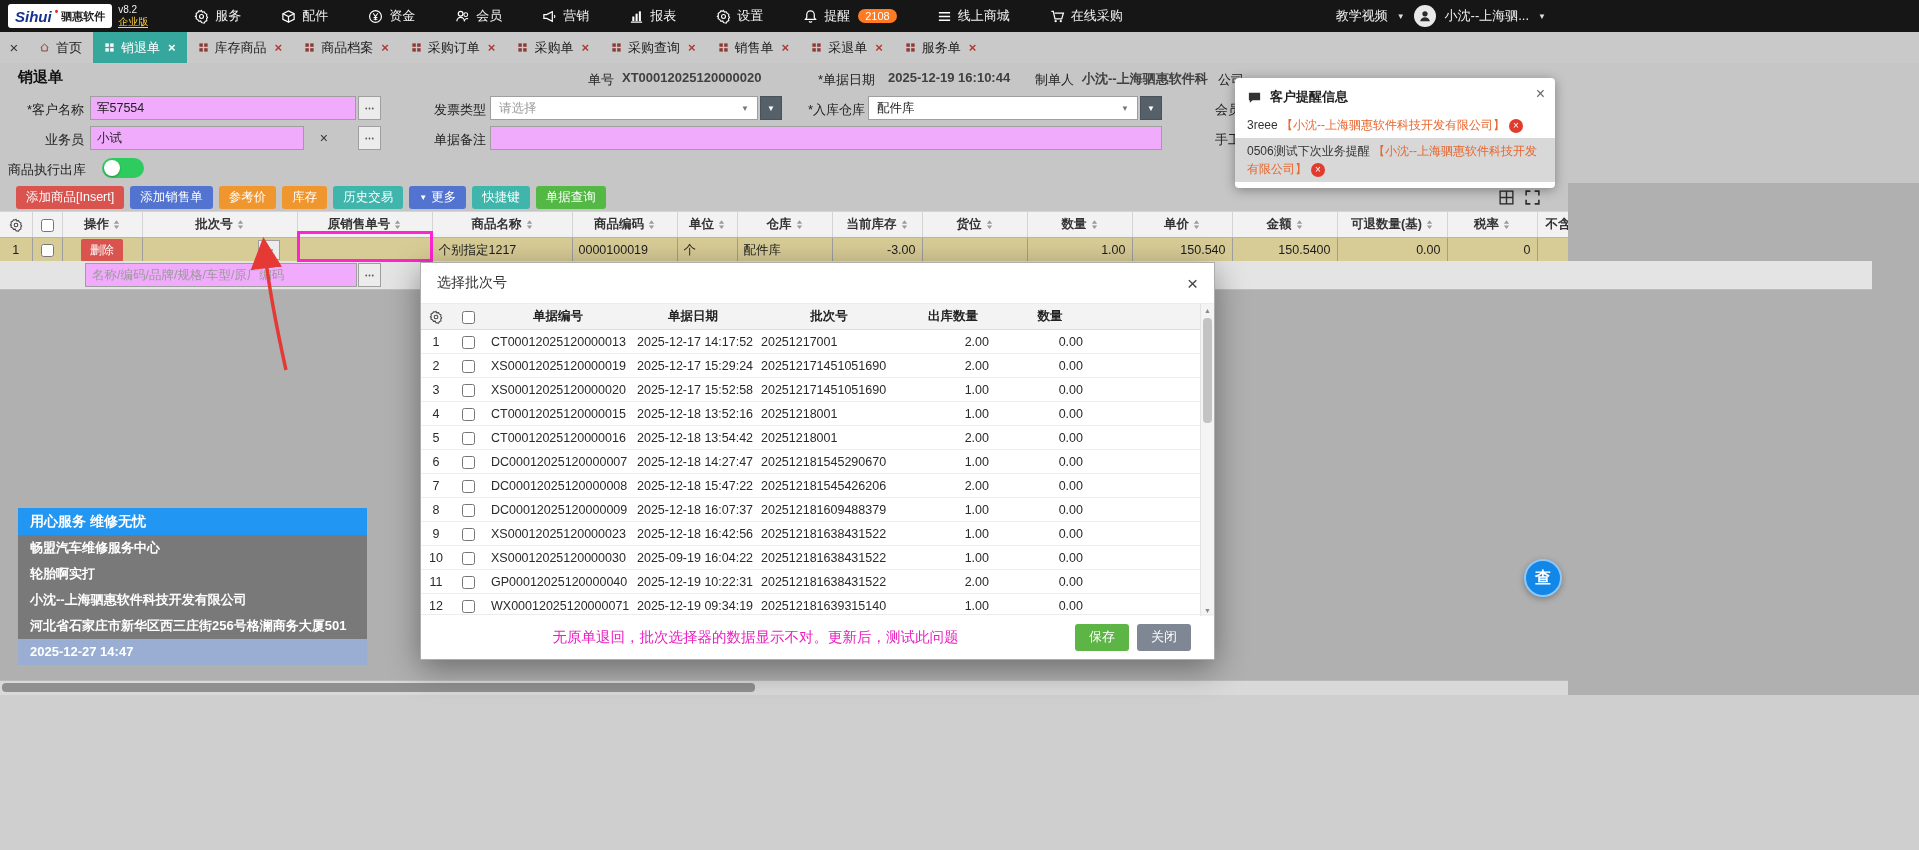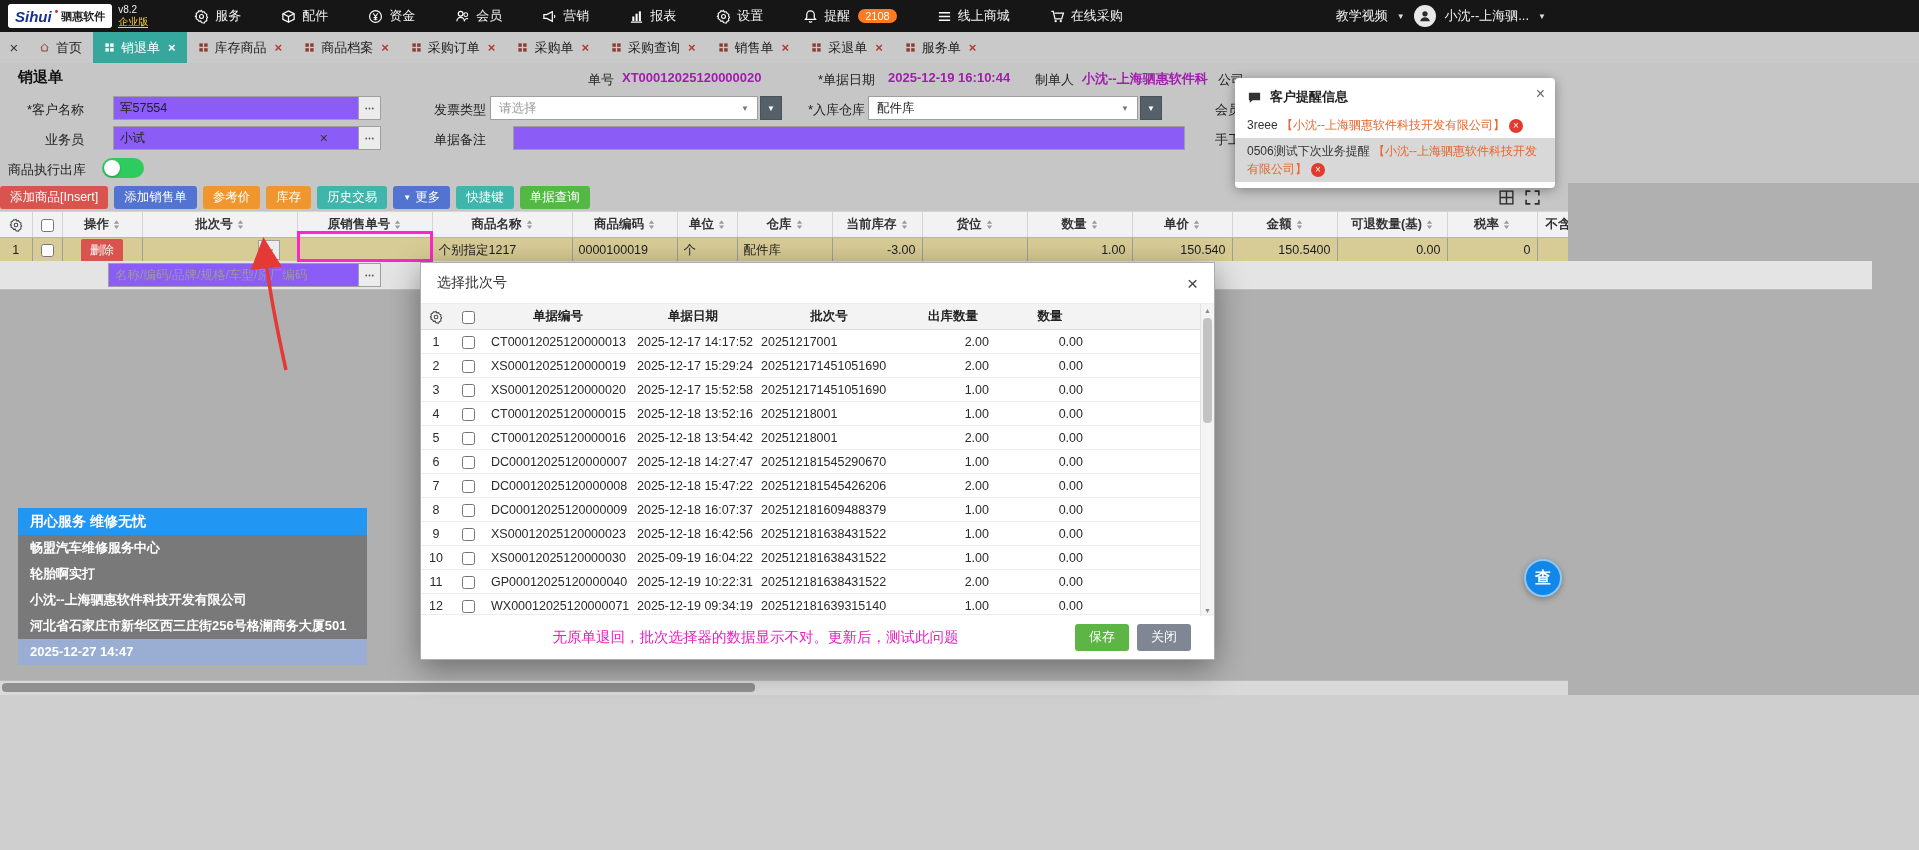--- a/index.html
+++ b/index.html
@@ -33,41 +33,41 @@
   .tab-close{color:#b03a30;font-size:13px;font-weight:700;margin-left:2px;cursor:pointer;}
   .tab.active{background:#35a79c;color:#fff;}
   .tab.active .icon svg{color:#fff;}
   .tab.active .tab-close{color:#fff;}
 
   
   .upper{position:absolute;top:63px;left:0;width:100%;height:120px;background:#c6c6c6;}
   .doc-header{position:relative;width:1568px;height:30px;}
   .dh-title{position:absolute;left:18px;top:5px;font-size:15px;font-weight:700;color:#111;}
   .dh-label{position:absolute;top:8px;font-size:13px;color:#222;white-space:nowrap;}
-  .dh-value{position:absolute;top:7px;font-size:13px;color:#a21caf;font-weight:700;white-space:nowrap;}
+  .dh-value{position:absolute;top:7px;font-size:13px;color:#404040;font-weight:700;white-space:nowrap;}
   .form-rows{position:relative;width:1568px;height:90px;}
   .frow{position:absolute;left:0;width:100%;height:30px;}
   .flabel{position:absolute;top:8px;font-size:13px;color:#222;text-align:right;white-space:nowrap;}
   .flabel-l{position:absolute;top:8px;font-size:13px;color:#222;white-space:nowrap;}
-  .finput{position:absolute;top:3px;height:24px;border:1px solid #9f9f9f;background:#8b5cf6;font-size:12.5px;padding:0 6px;color:#222;font-family:inherit;box-sizing:border-box;margin-left:23px;}
+  .finput{position:absolute;top:3px;height:24px;border:1px solid #9f9f9f;background:#f0abfc;font-size:12.5px;padding:0 6px;color:#222;font-family:inherit;box-sizing:border-box;}
   .finput::placeholder{color:#9a9a9a;}
   .dots{position:absolute;top:3px;width:23px;height:24px;border:1px solid #9f9f9f;background:#ececec;color:#555;display:flex;align-items:center;justify-content:center;cursor:pointer;padding:0;}
   .dots svg{width:13px;height:13px;}
   .fselect{position:absolute;top:3px;height:24px;background:#fff;border:1px solid #9f9f9f;display:flex;align-items:center;padding:0 8px;cursor:pointer;box-sizing:border-box;}
   .sel-text{font-size:12.5px;color:#222;flex:1;}
   .sel-text.placeholder{color:#9a9a9a;}
   .sel-caret{font-size:8px;color:#777;}
   .darkbox{position:absolute;top:3px;width:22px;height:24px;background:#566069;border:1px solid #49525a;color:#fff;display:flex;align-items:center;justify-content:center;font-size:8px;cursor:pointer;padding:0;box-sizing:border-box;}
   .input-wrap{position:absolute;top:0;height:30px;}
   .clear-x{position:absolute;right:6px;top:50%;transform:translateY(-50%);color:#333;font-size:14px;cursor:pointer;line-height:1;}
   .toggle{position:absolute;left:102px;top:5px;width:42px;height:20px;border-radius:10px;background:#2ecb5e;cursor:pointer;}
   .toggle .knob{position:absolute;left:2px;top:2px;width:16px;height:16px;border-radius:50%;background:#fff;box-shadow:0 1px 2px rgba(0,0,0,.3);}
 
   
-  .toolbar{position:absolute;top:183px;left:0;width:1568px;height:28px;background:#c6c6c6;display:flex;align-items:center;padding-left:0;box-sizing:border-box;}
+  .toolbar{position:absolute;top:183px;left:0;width:1568px;height:28px;background:#c6c6c6;display:flex;align-items:center;padding-left:16px;box-sizing:border-box;}
   .tbtn{height:23px;border:none;border-radius:3px;color:#fff;font-size:12.5px;padding:0 10px;margin-right:6px;cursor:pointer;font-family:inherit;display:flex;align-items:center;gap:4px;white-space:nowrap;}
   .tb-caret{font-size:8px;}
   .tb-icon{position:absolute;top:6px;width:17px;height:17px;color:#2e2e2e;cursor:pointer;}
   .tb-icon svg{width:17px;height:17px;}
 
   
   .grid-area{position:absolute;top:211px;left:0;width:1568px;overflow:hidden;}
   table.grid{border-collapse:collapse;table-layout:fixed;width:1797px;}
   .grid th{background:#f2f2f2;height:25px;font-size:12.5px;font-weight:700;color:#333;border-right:1px solid #d4d4d4;border-bottom:1px solid #b5b5b5;border-top:1px solid #d4d4d4;padding:0;white-space:nowrap;overflow:hidden;}
   .th-inner{display:flex;align-items:center;justify-content:center;gap:4px;}
@@ -415,21 +415,21 @@
         <div class="fselect" style="left:868px;width:270px">
           <span class="sel-text">配件库</span>
           <span class="sel-caret">▼</span>
         </div>
         <button class="darkbox" style="left:1140px">▼</button>
         <span class="flabel-l" style="left:1215px">会员-</span>
       </div>
       <div class="frow" style="top:30px">
         <span class="flabel" style="left:0;width:84px">业务员</span>
         <div class="input-wrap" style="left:90px;width:266px">
-          <input class="finput" style="left: 0px; width: 266px;" value="小试">
+          <input class="finput" style="left: 0px; width: 214px;" value="小试">
           <span class="clear-x" style="right:28px">×</span>
         </div>
         <button class="dots" style="left:358px">
             <svg viewBox="0 0 16 16">
               <circle cx="4" cy="8" r="1.1" fill="currentColor"></circle>
               <circle cx="8" cy="8" r="1.1" fill="currentColor"></circle>
               <circle cx="12" cy="8" r="1.1" fill="currentColor"></circle>
             </svg>
           </button>
         <span class="flabel" style="left:400px;width:86px">单据备注</span>

